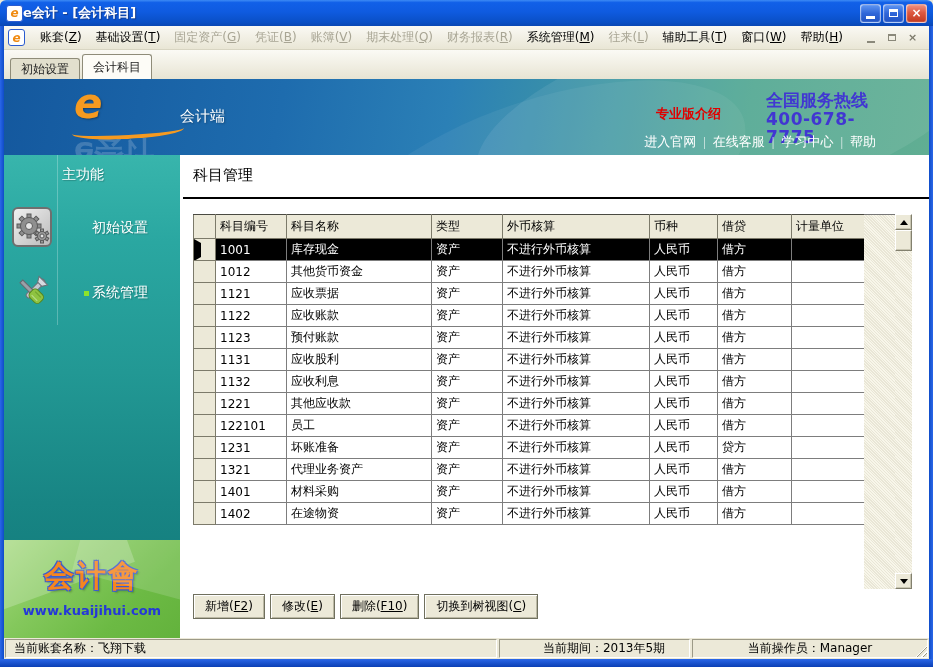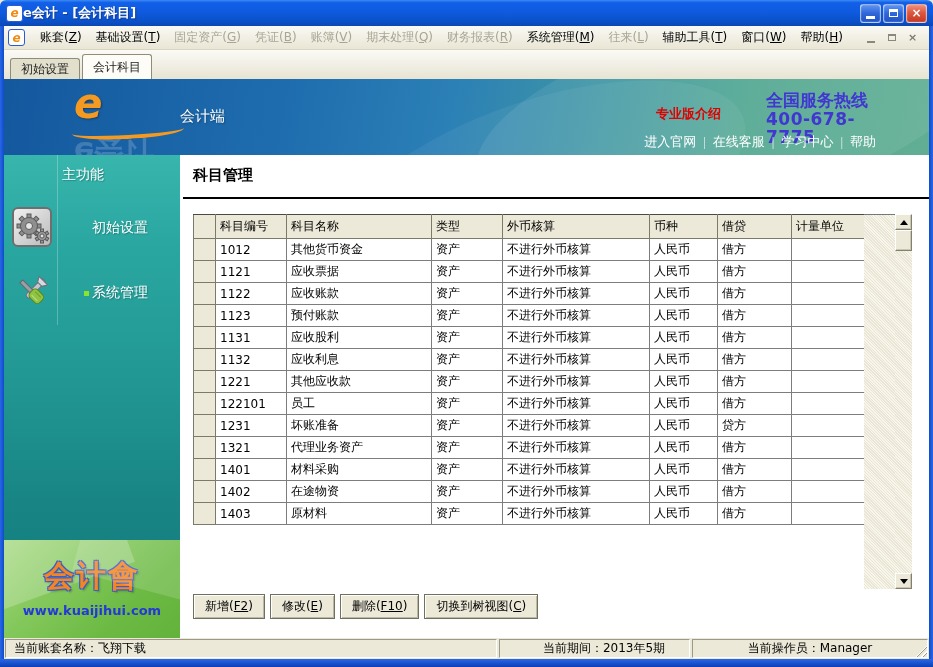--- a/index.html
+++ b/index.html
@@ -84,21 +84,21 @@
   .side-logo::before { content:""; position:absolute; left:-30px; top:-40px; width:150px; height:90px;
     background:rgba(255,255,255,.22); transform:rotate(-20deg); }
   .side-logo::after { content:""; position:absolute; right:-40px; top:-30px; width:140px; height:80px;
     background:rgba(255,255,255,.15); transform:rotate(15deg); }
   .side-logo-text { position:relative; display:block; margin-top:16px; color:#f5861f; font-size:30px; font-weight:bold;
     letter-spacing:2px; text-shadow:-1px -1px 0 #3b5bd0,1px -1px 0 #3b5bd0,-1px 1px 0 #3b5bd0,1px 1px 0 #3b5bd0, 2px 2px 2px rgba(0,0,0,.25); }
   .side-logo-url { position:relative; display:block; margin-top:6px; color:#2438d8; font-size:13px; font-weight:bold; }
 
   
   .content { position:absolute; left:180px; top:155px; width:749px; height:483px; background:#fff; }
-  .page-title { position:absolute; left:13px; top:11px; font-size:15px; font-weight:bold; color:#000; }
+  .page-title { position:absolute; left:13px; top:11px; font-size:15px; font-weight:normal; color:#000; }
   .title-rule { position:absolute; left:3px; top:42px; width:746px; height:2px; background:#000; }
 
   .grid-wrap { position:absolute; left:13px; top:59px; width:719px; height:375px; }
   .grid-filler { position:absolute; left:671px; top:0; width:31px; height:100%;
     background:repeating-linear-gradient(45deg,#f8f6ea 0 1px,#e9e6d6 1px 2px); border-top:1px solid #777; }
   table.grid { position:absolute; left:0; top:0; width:671px; border-collapse:collapse; table-layout:fixed;
     font-size:12px; color:#000; }
   table.grid th { height:24px; background:#ece9d8; font-weight:normal; text-align:left; padding:0 4px;
     border:1px solid #7c7a6a; border-top:1px solid #4a4a42; white-space:nowrap; overflow:hidden; }
   table.grid td { height:22px; padding:0 4px; border:1px solid #7d7d7d; background:#fff; white-space:nowrap; overflow:hidden; }
@@ -292,20 +292,30 @@
               <th>科目编号</th>
               <th>科目名称</th>
               <th>类型</th>
               <th>外币核算</th>
               <th>币种</th>
               <th>借贷</th>
               <th>计量单位</th>
             </tr>
           </thead>
           <tbody>
+            <tr class="selected">
+              <td class="sel"><span class="tri"></span></td>
+              <td>1001</td>
+              <td>库存现金</td>
+              <td>资产</td>
+              <td>不进行外币核算</td>
+              <td>人民币</td>
+              <td>借方</td>
+              <td></td>
+            </tr>
             <tr>
               <td class="sel"></td>
               <td>1012</td>
               <td>其他货币资金</td>
               <td>资产</td>
               <td>不进行外币核算</td>
               <td>人民币</td>
               <td>借方</td>
               <td></td>
             </tr>
@@ -406,30 +416,20 @@
               <td>资产</td>
               <td>不进行外币核算</td>
               <td>人民币</td>
               <td>借方</td>
               <td></td>
             </tr>
             <tr>
               <td class="sel"></td>
               <td>1402</td>
               <td>在途物资</td>
-              <td>资产</td>
-              <td>不进行外币核算</td>
-              <td>人民币</td>
-              <td>借方</td>
-              <td></td>
-            </tr>
-            <tr>
-              <td class="sel"></td>
-              <td>1403</td>
-              <td>原材料</td>
               <td>资产</td>
               <td>不进行外币核算</td>
               <td>人民币</td>
               <td>借方</td>
               <td></td>
             </tr>
           </tbody>
         </table>
       <div class="grid-filler"></div>
       <div class="vscroll">

